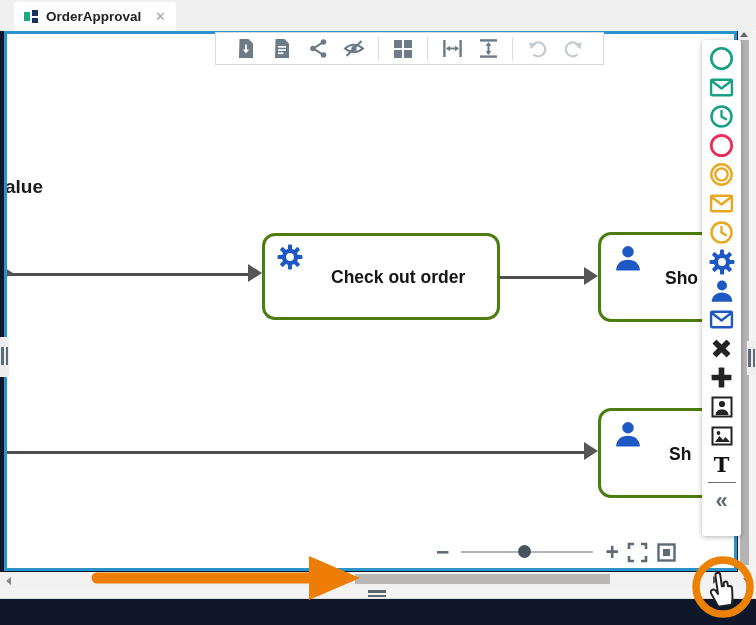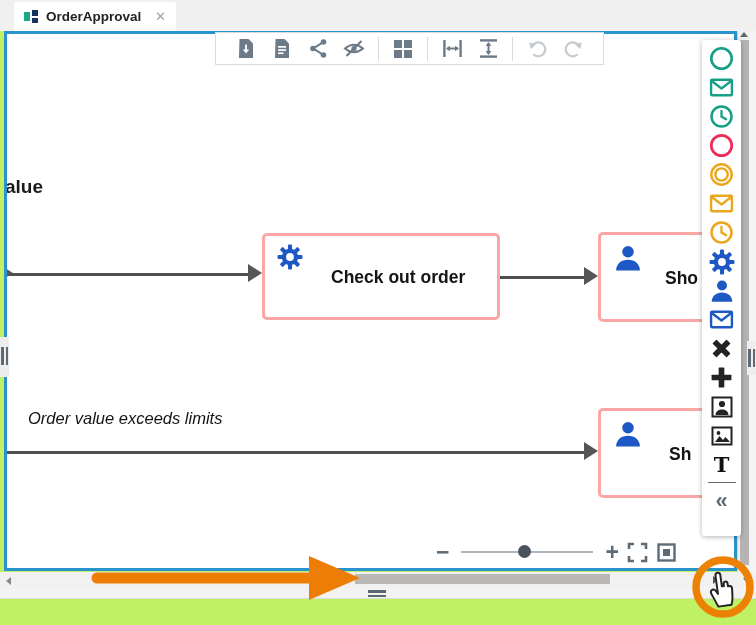--- a/index.html
+++ b/index.html
@@ -1,17 +1,17 @@
 <!DOCTYPE html>
 <html><head>
 <meta charset="utf-8">
 <style>
   * { margin:0; padding:0; box-sizing:border-box; }
   html,body { width:756px; height:625px; font-family:"Liberation Sans", sans-serif; background:#fff; overflow:hidden; }
-  #app { position:relative; width:756px; height:625px; background:#bef264; }
+  #app { position:relative; width:756px; height:625px; background:#0f172a; }
 
   
   .tabbar { position:absolute; left:0; top:0; width:756px; height:31px; background:#f0f0f0; }
   .tab { position:absolute; left:14px; top:2px; height:29px; width:162px; background:#fff;
          border-radius:3px 3px 0 0; display:flex; align-items:center; padding:0 10px; }
   .tab-logo { width:15px; height:15px; margin-right:7px; flex:0 0 auto; }
   .tab-title { font-size:13.5px; font-weight:bold; color:#222; white-space:nowrap; }
   .tab-close { margin-left:auto; color:#9aa2a9; font-size:13px; cursor:pointer; line-height:1; }
 
   
@@ -25,21 +25,21 @@
   .tb-btn { width:22px; height:22px; margin:0 7px; color:#6d7a87; display:flex; align-items:center; justify-content:center; cursor:pointer; }
   .tb-btn.disabled { color:#c7ccd2; }
   .tb-sep { width:1px; height:24px; background:#d8dcdf; margin:0 6px; }
 
   
   .clipped-label { position:absolute; left:-2px; top:142px; font-size:19px; font-weight:bold; color:#1a1a1a; }
   .flow-label { position:absolute; font-style:italic; font-size:16.5px; color:#141414; white-space:nowrap; }
   .edge { position:absolute; background:#4f4f4f; height:3px; }
   .arrowhead { position:absolute; width:0; height:0; border-top:9px solid transparent;
                border-bottom:9px solid transparent; border-left:14px solid #565656; }
-  .task { position:absolute; background:#fff; border:3px solid #fca5a5; border-radius:5px; }
+  .task { position:absolute; background:#fff; border:3px solid #4d7c0f; border-radius:13px; }
   .task-icon { position:absolute; left:12px; top:8px; color:#1d58c4; }
   .task-label { position:absolute; font-size:17.5px; font-weight:bold; color:#141414; white-space:nowrap; }
 
   
   .zoomrow { position:absolute; left:436px; top:540px; height:24px; display:flex; align-items:center; z-index:5; color:#5d6b77; }
   .zoom-glyph { font-size:23px; font-weight:bold; line-height:1; cursor:pointer; }
   .zoom-track { position:relative; width:132px; height:2px; background:#aeb4ba; margin:0 12px; cursor:pointer; }
   .zoom-dot { position:absolute; left:57px; top:-6px; width:13px; height:13px; border-radius:50%; background:#49535d; cursor:pointer; }
   .zoom-svg { margin-left:8px; cursor:pointer; color:#5d6b77; }
 
@@ -119,21 +119,20 @@
       <div class="arrowhead" style="left:577px; top:233px;"></div>
 
       <div class="task" style="left:591px; top:198px; width:178px; height:90px;">
         <svg class="task-icon" width="30" height="30" viewBox="0 0 24 24">
           <circle cx="12" cy="7" r="4.6" fill="currentColor"></circle>
           <path d="M2.5 22c0-5.4 4.2-8.6 9.5-8.6s9.5 3.2 9.5 8.6z" fill="currentColor"></path>
         </svg>
         <span class="task-label" style="left:64px; top:33px;">Sho</span>
       </div>
 
-      <div class="flow-label" style="left:21px; top:375px;">Order value exceeds limits</div>
       <div class="edge" style="left:-8px; top:417px; width:587px;"></div>
       <div class="arrowhead" style="left:577px; top:408px;"></div>
 
       <div class="task" style="left:591px; top:374px; width:178px; height:90px;">
         <svg class="task-icon" width="30" height="30" viewBox="0 0 24 24">
           <circle cx="12" cy="7" r="4.6" fill="currentColor"></circle>
           <path d="M2.5 22c0-5.4 4.2-8.6 9.5-8.6s9.5 3.2 9.5 8.6z" fill="currentColor"></path>
         </svg>
         <span class="task-label" style="left:68px; top:33px;">Sh</span>
       </div>

